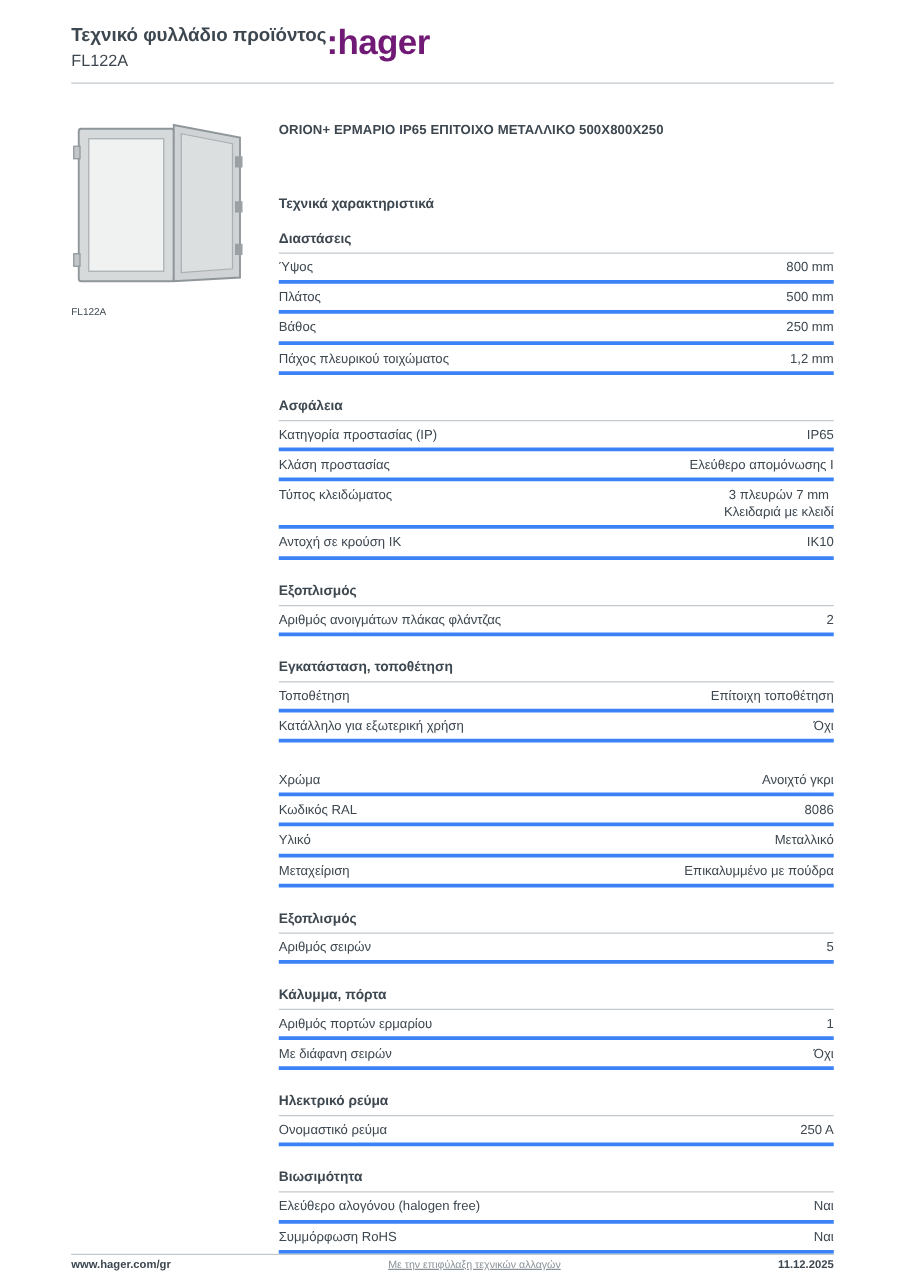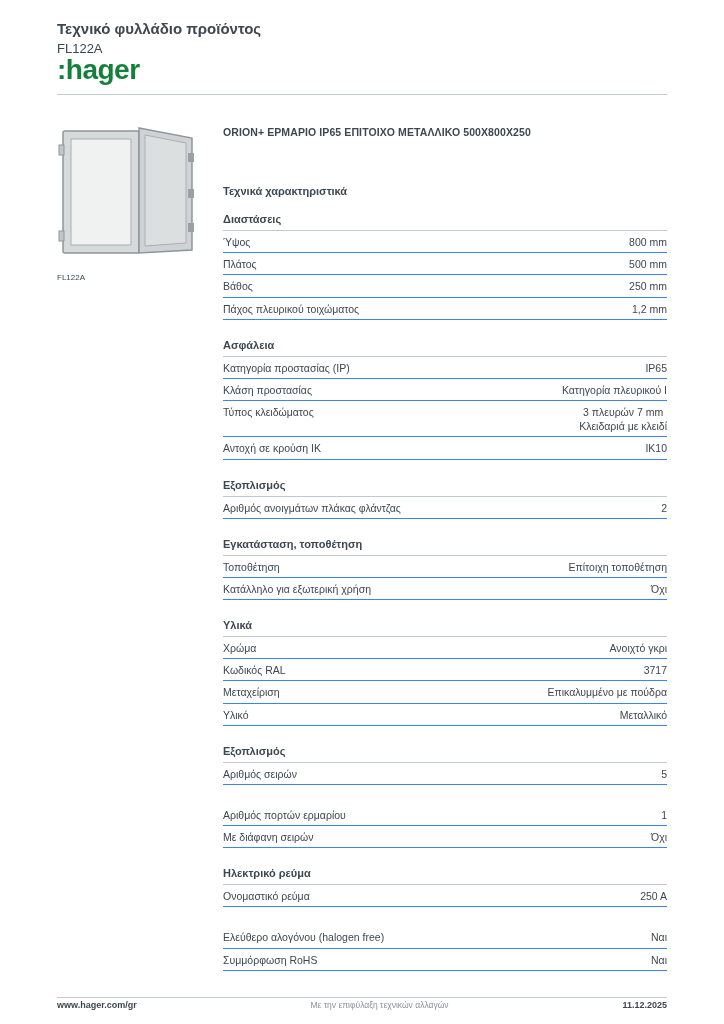--- a/index.html
+++ b/index.html
@@ -5,47 +5,47 @@
   * { box-sizing: border-box; }
   html,body { margin:0; padding:0; background:#ffffff; }
   .page {
     width:724px; min-height:1024px; margin:0 auto; background:#ffffff;
     padding:20px 57px 14px 57px;
     display:flex; flex-direction:column;
     font-family:"Liberation Sans", sans-serif;
     color:#3d4750;
   }
   
-  .header { display:flex; justify-content:center; align-items:flex-start;
-            padding-bottom:10px; border-bottom:1px solid #c4c9cd;flex-direction:column; }
+  .header { display:flex; justify-content:flex-start; align-items:flex-start;
+            padding-bottom:10px; border-bottom:1px solid #c4c9cd; }
   .doc-title { font-size:15px; font-weight:bold; margin:0; line-height:1.2; }
   .doc-ref { font-size:13px; margin-top:3px; }
-  .logo { font-size:28px; font-weight:bold; color:#15803d; line-height:1;
+  .logo { font-size:28px; font-weight:bold; color:#701a75; line-height:1;
           letter-spacing:-0.5px; font-family:"Liberation Sans", sans-serif; }
   
   .content { display:flex; align-items:flex-start; margin-top:28px; flex:1 0 auto; }
   .image-col { width:148px; flex-shrink:0; }
   .product-image { width:146px; height:142px; display:block; }
   .image-caption { font-size:8px; margin-top:8px; color:#3d4750; }
   .spec-col { flex:1; margin-left:18px; min-width:0; }
   .product-name { font-size:10.5px; font-weight:bold; margin:0; padding-top:3px; letter-spacing:0.1px; }
   .tech-heading { font-size:11px; font-weight:bold; margin-top:47px; }
   .spec-section { margin-top:19px; }
   .spec-section:first-of-type { margin-top:16px; }
   .spec-section-title { font-size:11px; font-weight:bold; margin:0;
                         padding-bottom:5px; border-bottom:1px solid #c4c9cd; }
   .spec-row { display:flex; justify-content:space-between; align-items:flex-start;
-              padding:4px 0 3px 0; border-bottom:1px solid #3b82f6; font-size:10.5px; line-height:1.35; }
+              padding:4px 0 3px 0; border-bottom:3px solid #3b82f6; font-size:10.5px; line-height:1.35; }
   .spec-label { padding-right:12px; }
   .spec-value { text-align:center; white-space:pre-line; flex-shrink:0; max-width:60%; }
   
   .footer { margin-top:auto; border-top:1px solid #c4c9cd; padding-top:2px;
             display:flex; justify-content:space-between; align-items:baseline; }
   .footer-left { font-size:9px; font-weight:bold; text-decoration:none; color:#3d4750; }
-  .footer-center { font-size:8.5px; color:#8a9299; }
+  .footer-center { font-size:8.5px; color:#8a9299;text-decoration:underline; }
   .footer-right { font-size:9px; font-weight:bold; }
 </style>
 </head>
 <body>
 
 <div class="page">
 
   <div class="header">
     <div>
       <h1 class="doc-title">Τεχνικό φυλλάδιο προϊόντος</h1>
@@ -100,21 +100,21 @@
             </div>
           </section>
           <section class="spec-section">
             <h3 class="spec-section-title">Ασφάλεια</h3>
             <div class="spec-row">
               <span class="spec-label">Κατηγορία προστασίας (IP)</span>
               <span class="spec-value">IP65</span>
             </div>
             <div class="spec-row">
               <span class="spec-label">Κλάση προστασίας</span>
-              <span class="spec-value">Κατηγορία πλευρικού I</span>
+              <span class="spec-value">Ελεύθερο απομόνωσης I</span>
             </div>
             <div class="spec-row">
               <span class="spec-label">Τύπος κλειδώματος</span>
               <span class="spec-value">3 πλευρών 7 mm
 Κλειδαριά με κλειδί</span>
             </div>
             <div class="spec-row">
               <span class="spec-label">Αντοχή σε κρούση IK</span>
               <span class="spec-value">IK10</span>
             </div>
@@ -131,63 +131,64 @@
             <div class="spec-row">
               <span class="spec-label">Τοποθέτηση</span>
               <span class="spec-value">Επίτοιχη τοποθέτηση</span>
             </div>
             <div class="spec-row">
               <span class="spec-label">Κατάλληλο για εξωτερική χρήση</span>
               <span class="spec-value">Όχι</span>
             </div>
           </section>
           <section class="spec-section">
-            <h3 class="spec-section-title">Υλικά</h3>
             <div class="spec-row">
               <span class="spec-label">Χρώμα</span>
               <span class="spec-value">Ανοιχτό γκρι</span>
             </div>
             <div class="spec-row">
               <span class="spec-label">Κωδικός RAL</span>
-              <span class="spec-value">3717</span>
+              <span class="spec-value">8086</span>
+            </div>
+            <div class="spec-row">
+              <span class="spec-label">Υλικό</span>
+              <span class="spec-value">Μεταλλικό</span>
             </div>
             <div class="spec-row">
               <span class="spec-label">Μεταχείριση</span>
               <span class="spec-value">Επικαλυμμένο με πούδρα</span>
             </div>
-            <div class="spec-row">
-              <span class="spec-label">Υλικό</span>
-              <span class="spec-value">Μεταλλικό</span>
-            </div>
           </section>
           <section class="spec-section">
             <h3 class="spec-section-title">Εξοπλισμός</h3>
             <div class="spec-row">
               <span class="spec-label">Αριθμός σειρών</span>
               <span class="spec-value">5</span>
             </div>
           </section>
           <section class="spec-section">
+            <h3 class="spec-section-title">Κάλυμμα, πόρτα</h3>
             <div class="spec-row">
               <span class="spec-label">Αριθμός πορτών ερμαρίου</span>
               <span class="spec-value">1</span>
             </div>
             <div class="spec-row">
               <span class="spec-label">Με διάφανη σειρών</span>
               <span class="spec-value">Όχι</span>
             </div>
           </section>
           <section class="spec-section">
             <h3 class="spec-section-title">Ηλεκτρικό ρεύμα</h3>
             <div class="spec-row">
               <span class="spec-label">Ονομαστικό ρεύμα</span>
               <span class="spec-value">250 A</span>
             </div>
           </section>
           <section class="spec-section">
+            <h3 class="spec-section-title">Βιωσιμότητα</h3>
             <div class="spec-row">
               <span class="spec-label">Ελεύθερο αλογόνου (halogen free)</span>
               <span class="spec-value">Ναι</span>
             </div>
             <div class="spec-row">
               <span class="spec-label">Συμμόρφωση RoHS</span>
               <span class="spec-value">Ναι</span>
             </div>
           </section>
         </div>

